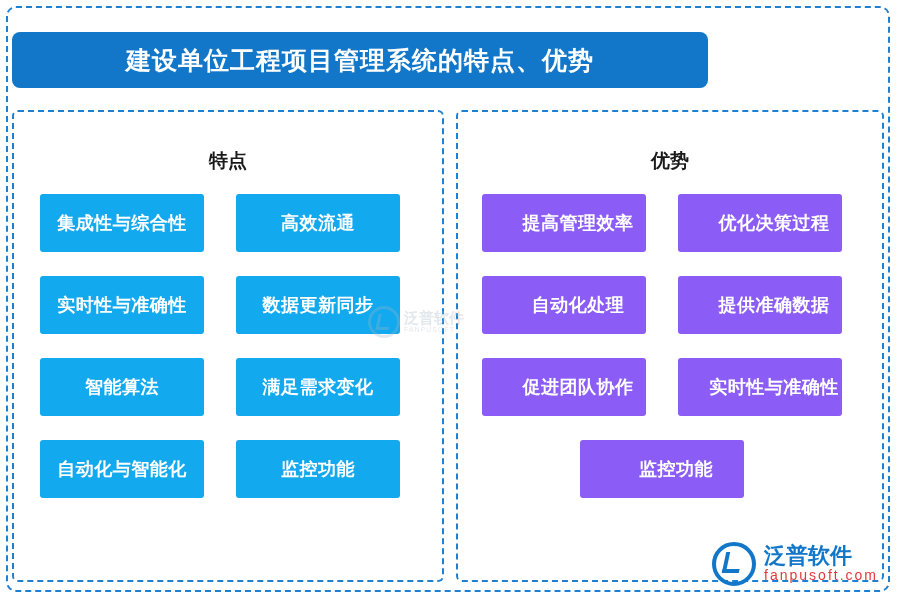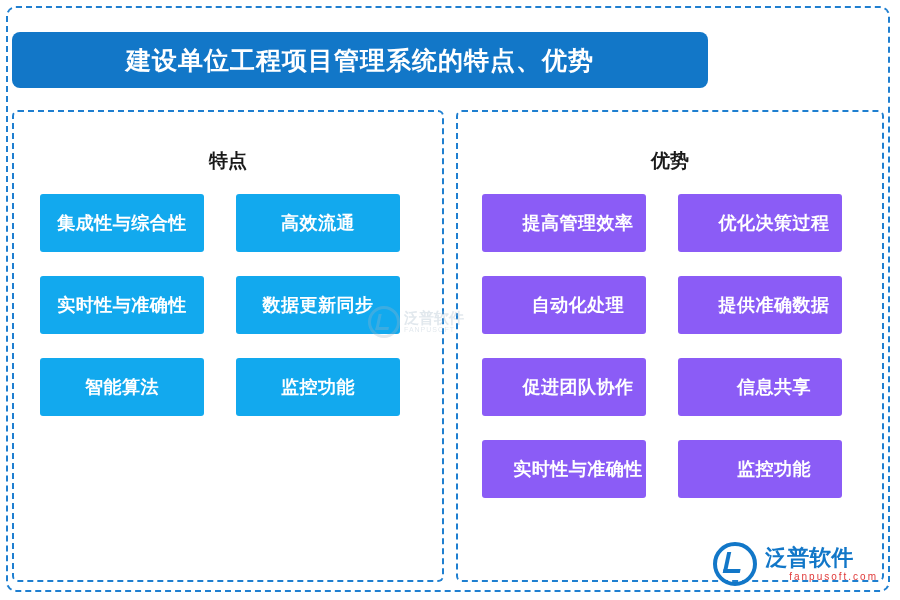--- a/index.html
+++ b/index.html
@@ -180,56 +180,56 @@
     display: flex;
     flex-direction: column;
     line-height: 1.1;
   }
   .wm-logo .logo-cn {
     font-size: 22px;
     font-weight: bold;
     color: #1277c8;
   }
   .wm-logo .logo-en {
-    font-size: 10px;
+    font-size: 14px;
     color: #e03a3a;
     letter-spacing: 2px;
-    margin-left: 24px;
   }
 </style>
 </head>
 <body>
 
 <div class="page-border"></div>
 
 <div class="title-bar">
   <span class="title-text">建设单位工程项目管理系统的特点、优势</span>
 </div>
 
 <div class="panel panel-left">
   <div class="panel-heading">特点</div>
   <div class="cell-grid">
     <div class="cell cell-left">集成性与综合性</div>
     <div class="cell cell-left">高效流通</div>
     <div class="cell cell-left">实时性与准确性</div>
     <div class="cell cell-left">数据更新同步</div>
     <div class="cell cell-left">智能算法</div>
+    <div class="cell cell-left">满足需求变化</div>
+    <div class="cell cell-left">自动化与智能化</div>
     <div class="cell cell-left">监控功能</div>
   </div>
 </div>
 
 <div class="panel panel-right">
   <div class="panel-heading">优势</div>
   <div class="cell-grid">
     <div class="cell cell-right">提高管理效率</div>
     <div class="cell cell-right">优化决策过程</div>
     <div class="cell cell-right">自动化处理</div>
     <div class="cell cell-right">提供准确数据</div>
     <div class="cell cell-right">促进团队协作</div>
-    <div class="cell cell-right">信息共享</div>
     <div class="cell cell-right">实时性与准确性</div>
     <div class="cell cell-right">监控功能</div>
   </div>
 </div>
 
 <div class="wm-center">
   <span class="wm-mark"></span>
   <span class="wm-texts">
     <span class="wm-cn">泛普软件</span>
     <span class="wm-en">FANPUSOFT</span>

